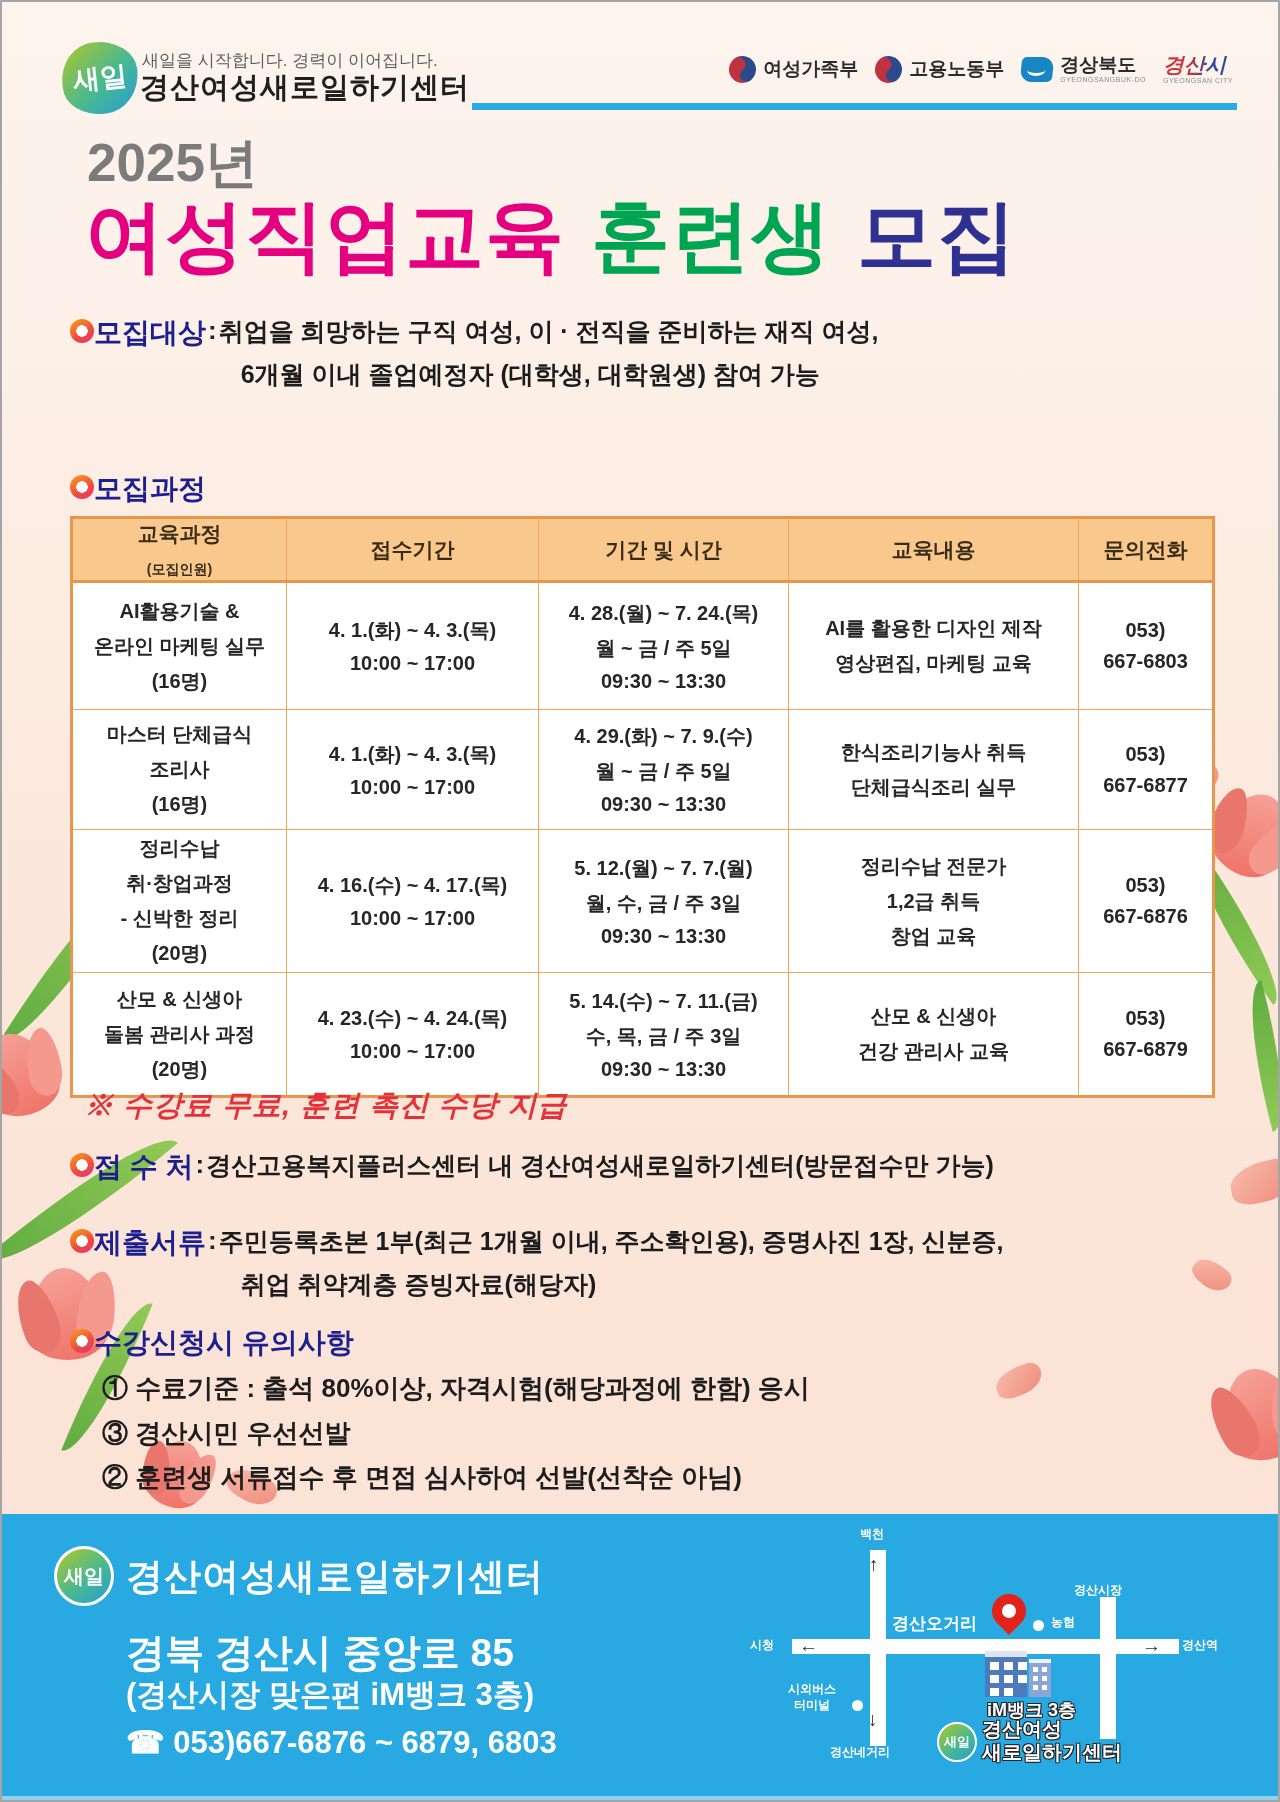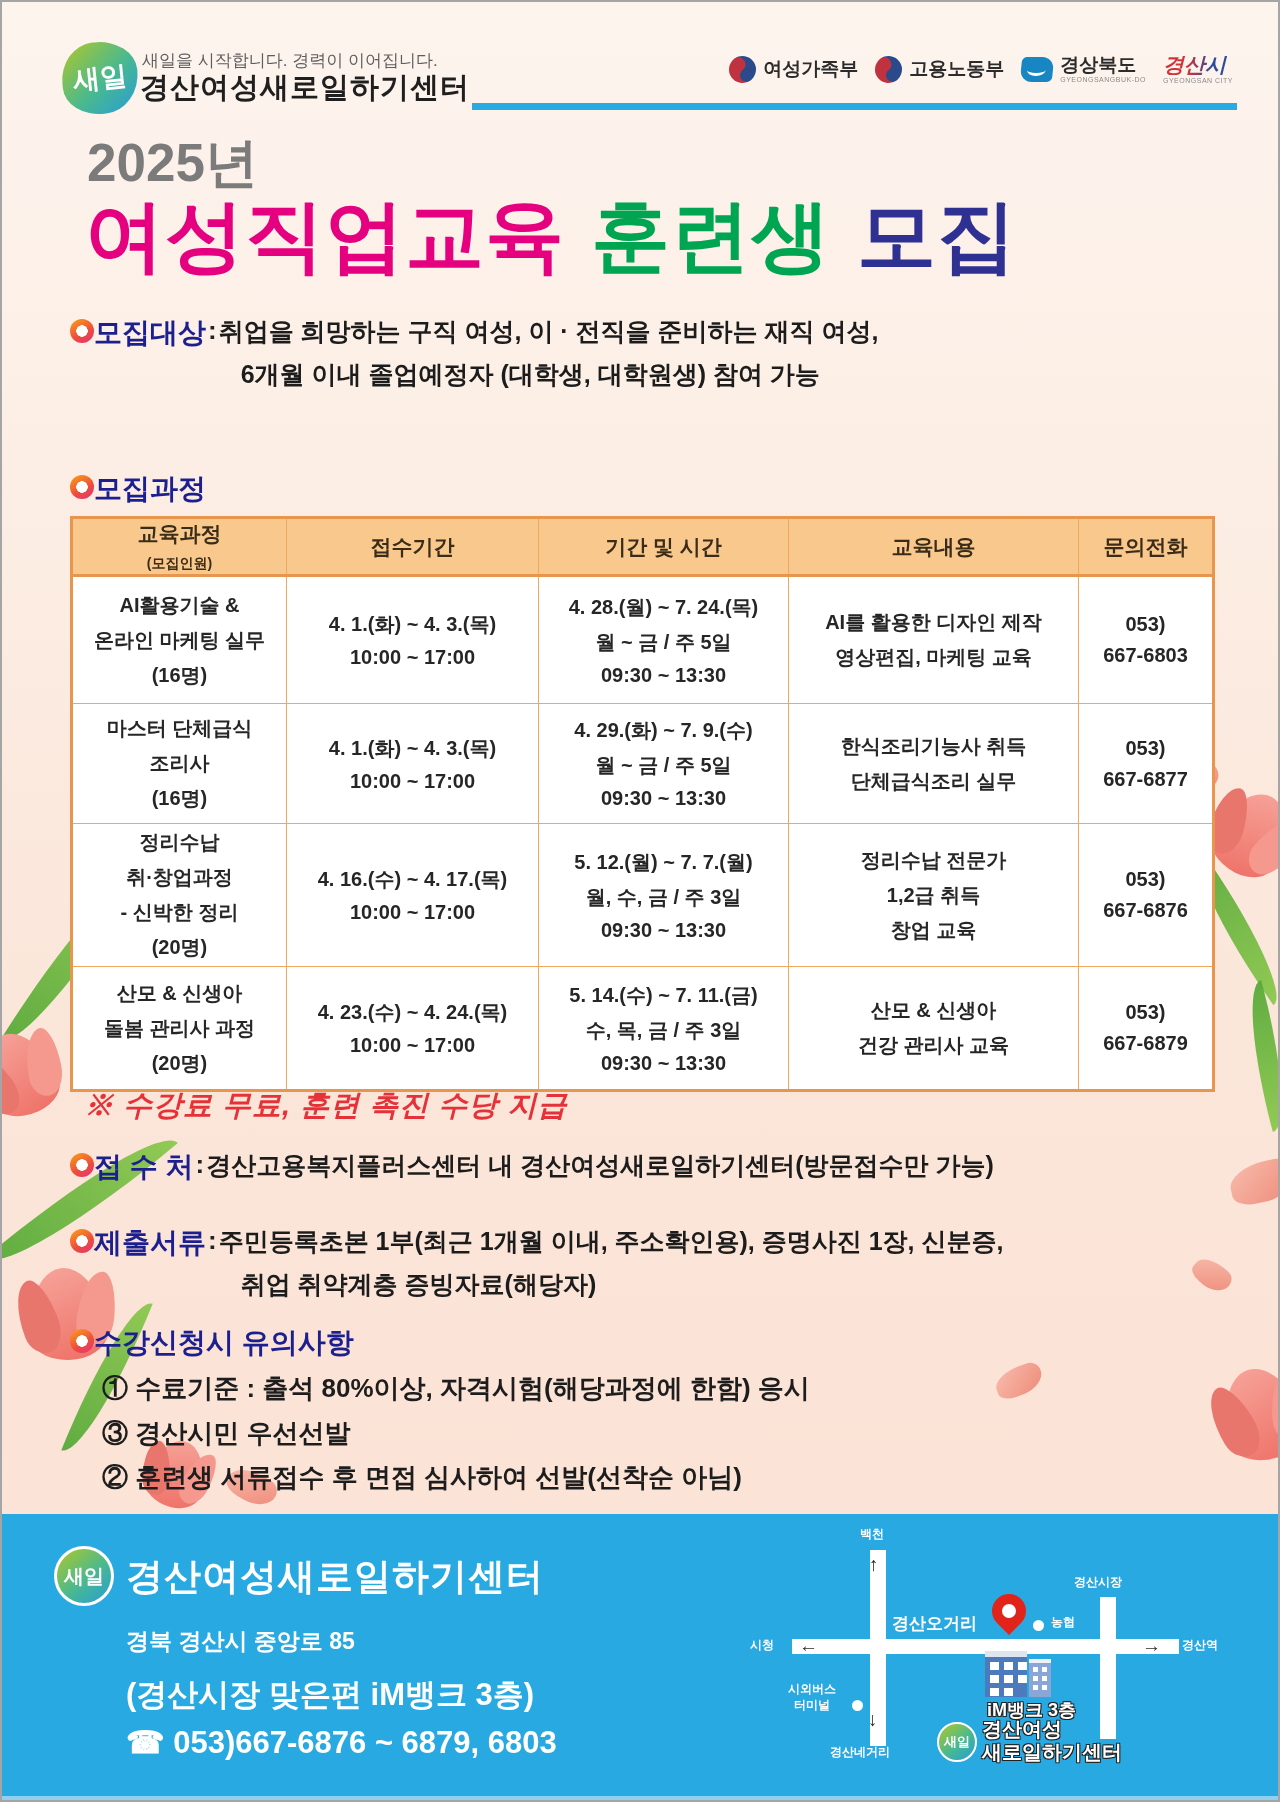--- a/index.html
+++ b/index.html
@@ -48,33 +48,33 @@
   .sec-colon{font-size:26px;font-weight:800;color:#222;margin:1px 2px 0 2px;}
   .sec-text{font-size:25px;font-weight:700;color:#1c1c1c;line-height:1.38;}
   .sec-text .ln2{margin-left:22px;margin-top:8px;}
   .fee-note{position:absolute;left:82px;top:1084px;font-size:29px;font-weight:700;font-style:italic;color:#e53238;letter-spacing:1px;z-index:2;}
   .notice-items{position:absolute;left:100px;top:1364px;font-size:26px;font-weight:700;color:#1d1d1d;line-height:1.72;z-index:2;}
   
   .course-table{position:absolute;left:68px;top:514px;width:1142px;border-collapse:collapse;table-layout:fixed;z-index:2;background:#fff;}
   .course-table th,.course-table td{border:1px solid #efa85c;text-align:center;vertical-align:middle;}
   .course-table{border:3px solid #e8964e;}
   .course-table thead th{background:#f9c88c;height:52px;font-size:21px;font-weight:800;color:#3a2c18;border-bottom:3px solid #e8964e;}
-  .th-sub{display:block;font-size:14px;font-weight:700;margin-top:7px;}
+  .th-sub{display:block;font-size:14px;font-weight:700;margin-top:13px;}
   .course-table td{font-size:20px;font-weight:600;color:#262626;background:#fff;}
   .cl{padding:4px 2px;}
   tbody tr:nth-of-type(1){height:128px;} tbody tr:nth-of-type(2){height:120px;}
   tbody tr:nth-of-type(3){height:142px;} tbody tr:nth-of-type(4){height:124px;}
   
   .footer{position:absolute;left:0;top:1512px;width:1280px;height:290px;background:#29a9e1;z-index:3;}
   .footer-strip{position:absolute;left:0;top:282px;width:100%;height:6px;background:#8fd0f0;}
   .f-logo{position:absolute;left:52px;top:32px;width:60px;height:60px;border-radius:50%;border:3px solid #fff;
     background:linear-gradient(140deg,#9ec53b 10%,#49b98f 55%,#2b9fd0 95%);
     display:flex;align-items:center;justify-content:center;color:#fff;font-size:20px;font-weight:800;}
   .f-name{position:absolute;left:124px;top:38px;font-size:37px;font-weight:800;color:#fff;letter-spacing:1px;}
-  .f-addr1{position:absolute;left:124px;top:112px;font-size:23px;font-weight:700;color:#fff;}
+  .f-addr1{position:absolute;left:124px;top:112px;font-size:39px;font-weight:700;color:#fff;}
   .f-addr2{position:absolute;left:124px;top:160px;font-size:31px;font-weight:700;color:#fff;}
   .f-phone{position:absolute;left:124px;top:210px;font-size:31px;font-weight:700;color:#fff;}
   
   .map{position:absolute;left:0;top:0;width:1280px;height:290px;}
   .road{position:absolute;background:#fff;}
   .map-label{position:absolute;color:#fff;font-size:12px;font-weight:600;white-space:nowrap;}
   .map-arrow{position:absolute;color:#2b2b2b;font-size:19px;font-weight:700;line-height:1;}
   .map-dot{position:absolute;width:11px;height:11px;border-radius:50%;background:#fff;}
   .pin{position:absolute;left:990px;top:80px;width:34px;height:34px;background:#e2231a;border-radius:50% 50% 50% 0;transform:rotate(-45deg);}
   .pin::after{content:"";position:absolute;left:10px;top:10px;width:14px;height:14px;border-radius:50%;background:#fff;}
@@ -334,21 +334,21 @@
       <div class="road" style="left:1098px;top:83px;width:16px;height:142px;"></div>
       <div class="road" style="left:790px;top:125px;width:387px;height:15px;"></div>
       <span class="map-label" style="left:858px;top:12px;">백천</span>
       <span class="map-arrow" style="left:867px;top:41px;">↑</span>
       <span class="map-arrow" style="left:866px;top:196px;">↓</span>
       <span class="map-label" style="left:890px;top:98px;font-size:17px;">경산오거리</span>
       <span class="map-label" style="left:748px;top:123px;">시청</span>
       <span class="map-arrow" style="left:797px;top:122px;">←</span>
       <span class="map-arrow" style="left:1140px;top:122px;">→</span>
       <span class="map-label" style="left:1180px;top:123px;">경산역</span>
-      <span class="map-label" style="left:1072px;top:60px;">경산시장</span>
+      <span class="map-label" style="left:1072px;top:68px;">경산시장</span>
       <span class="map-dot" style="left:1031px;top:106px;"></span>
       <span class="map-label" style="left:1049px;top:100px;">농협</span>
       <span class="map-label" style="left:786px;top:168px;text-align:center;line-height:1.3;"><span>시외버스</span><br><span>터미널</span></span>
       <span class="map-dot" style="left:850px;top:186px;"></span>
       <span class="map-label" style="left:828px;top:230px;">경산네거리</span>
       <div class="pin"></div>
       <div class="bldg">
         <div class="bldg-main"></div>
         <div class="bldg-side"></div>
       </div>

